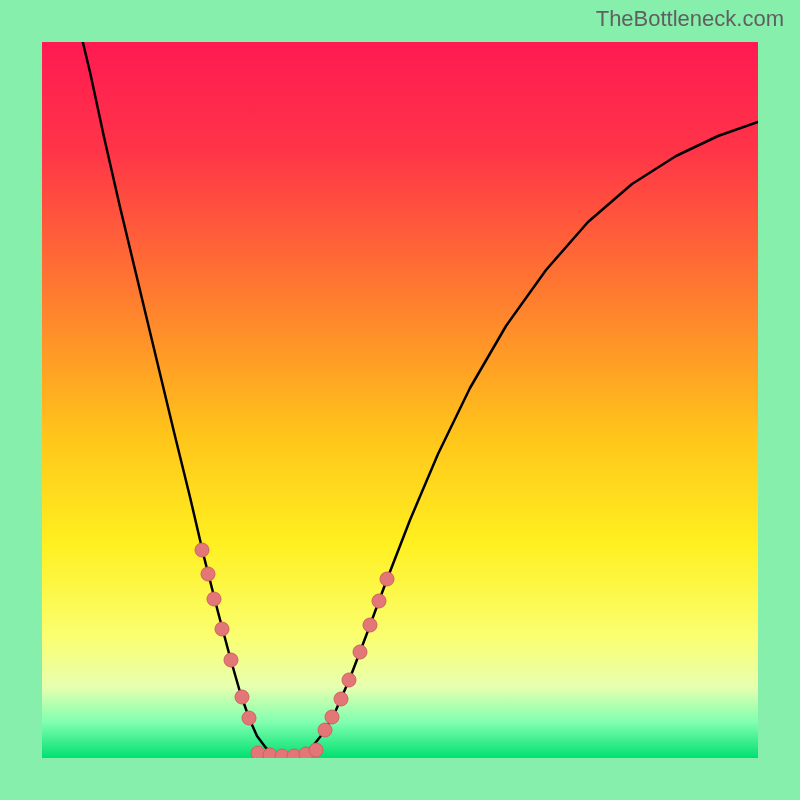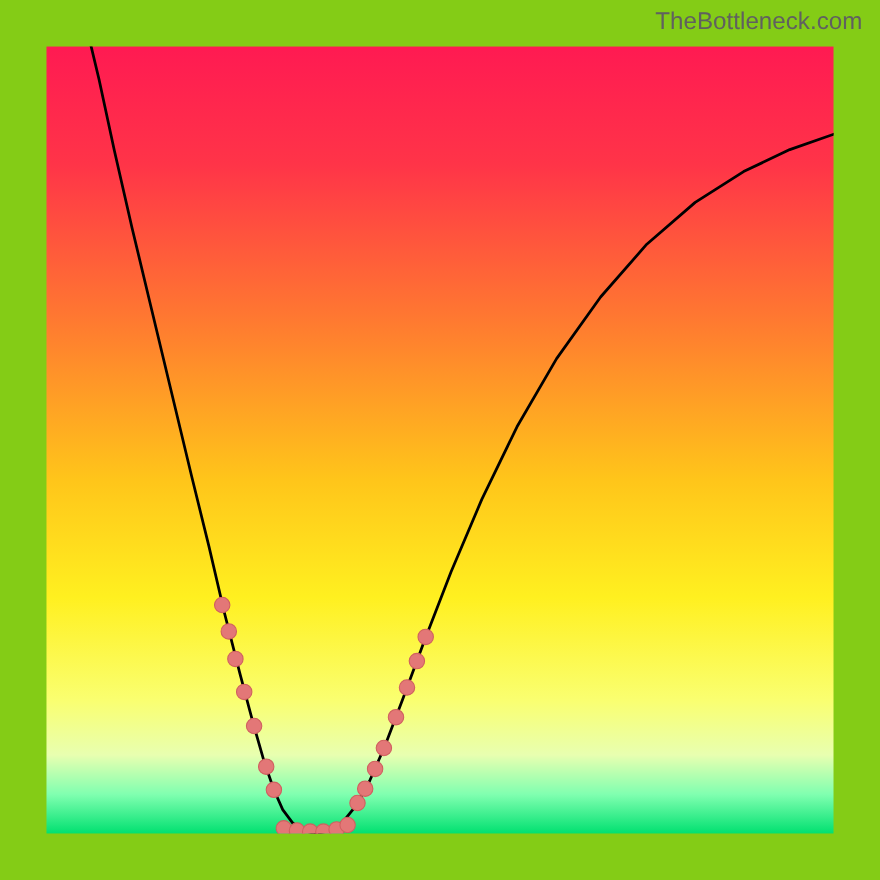--- a/index.html
+++ b/index.html
@@ -6,21 +6,21 @@
     margin: 0;
     padding: 0;
     width: 800px;
     height: 800px;
     overflow: hidden;
     font-family: Arial, sans-serif;
   }
   .outer-frame {
     width: 800px;
     height: 800px;
-    background: #84cc16;
+    background: #86efac;
     position: relative;
   }
   .watermark {
     position: absolute;
     top: 6px;
     right: 16px;
     color: #606060;
     font-size: 22px;
     font-family: Arial, sans-serif;
     z-index: 10;

